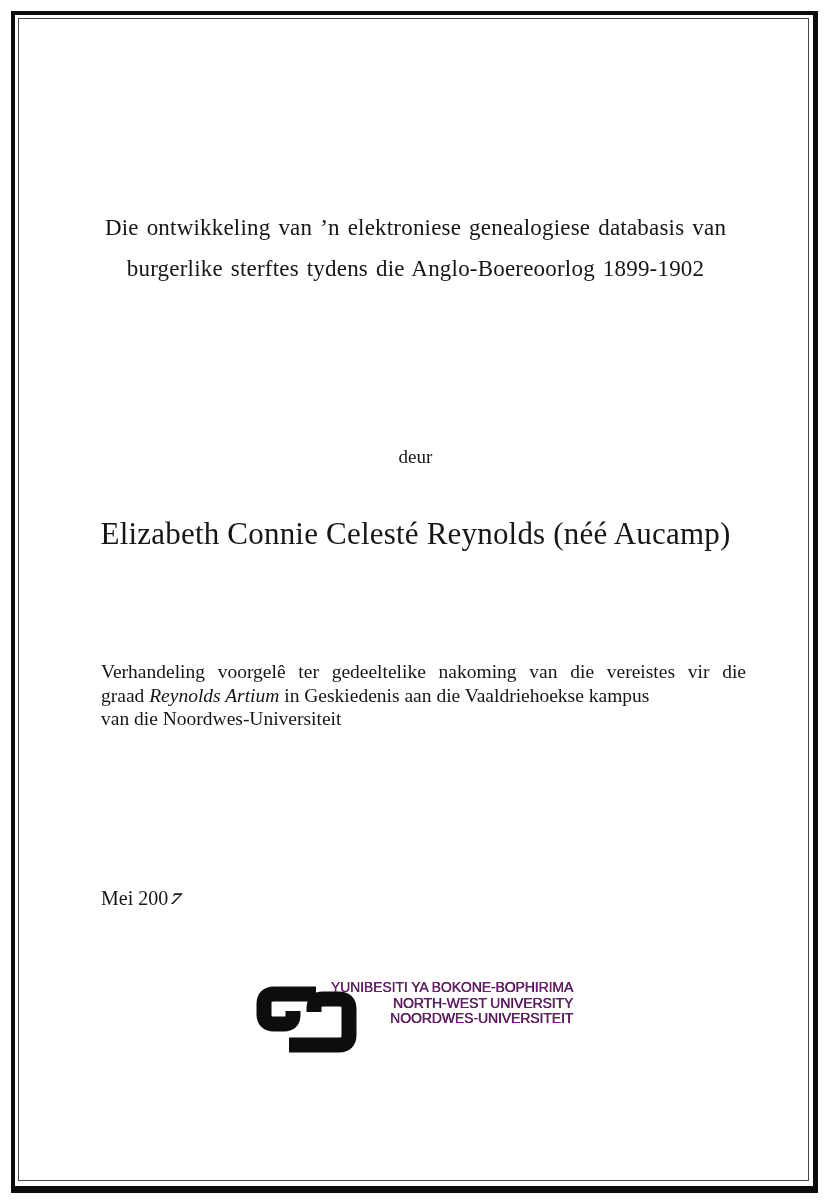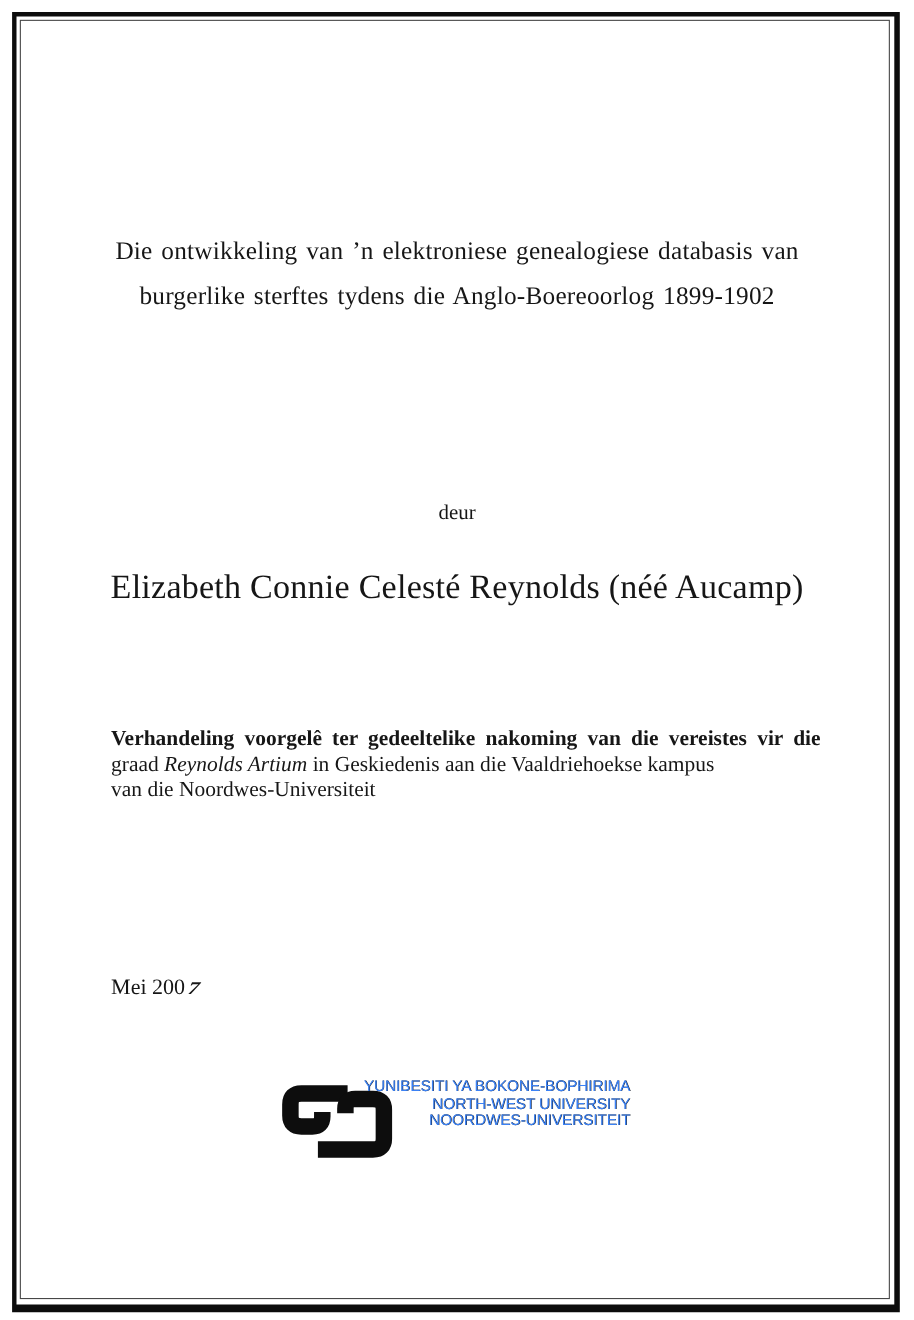--- a/index.html
+++ b/index.html
@@ -31,41 +31,40 @@
     position: absolute;
     top: 207px; left: 58px; right: 58px;
     text-align: center;
     font-size: 23px;
     line-height: 41px;
     letter-spacing: 0.2px;
     word-spacing: 2px;
   }
   .byline {
     position: absolute;
-    top: 456px; left: 0; right: 0;
+    top: 446px; left: 0; right: 0;
     text-align: center;
     font-size: 19px;
   }
   .author {
     position: absolute;
     top: 516px; left: 0; right: 0;
     text-align: center;
     font-size: 31px;
     letter-spacing: 0.2px;
   }
   .submission {
     position: absolute;
     top: 660px; left: 101px; width: 645px;
     font-size: 19.5px;
     line-height: 23.7px;
   }
   .submission .just {
     text-align: justify;
     text-align-last: justify;
-    font-weight: bold;
   }
   .it { font-style: italic; }
   .supervisor-block {
     position: absolute;
     top: 885px; left: 101px;
     font-size: 20px;
     line-height: 26.5px;
   }
   .seven {
     display: inline-block;
@@ -83,21 +82,21 @@
     left: 0; top: 4px;
   }
   .logo-text {
     position: absolute;
     left: 60px; right: 0; top: 9px;
     text-align: right;
     font-family: "Liberation Sans", sans-serif;
     font-size: 14px;
     line-height: 15.6px;
     letter-spacing: -0.1px;
-    color: #3b82f6;
+    color: #701a75;
     text-shadow: 0.4px 0 0 #101010;
     white-space: nowrap;
   }
 </style>
 </head>
 <body>
 
 <div class="page">
 
   <div class="frame-outer"></div>

